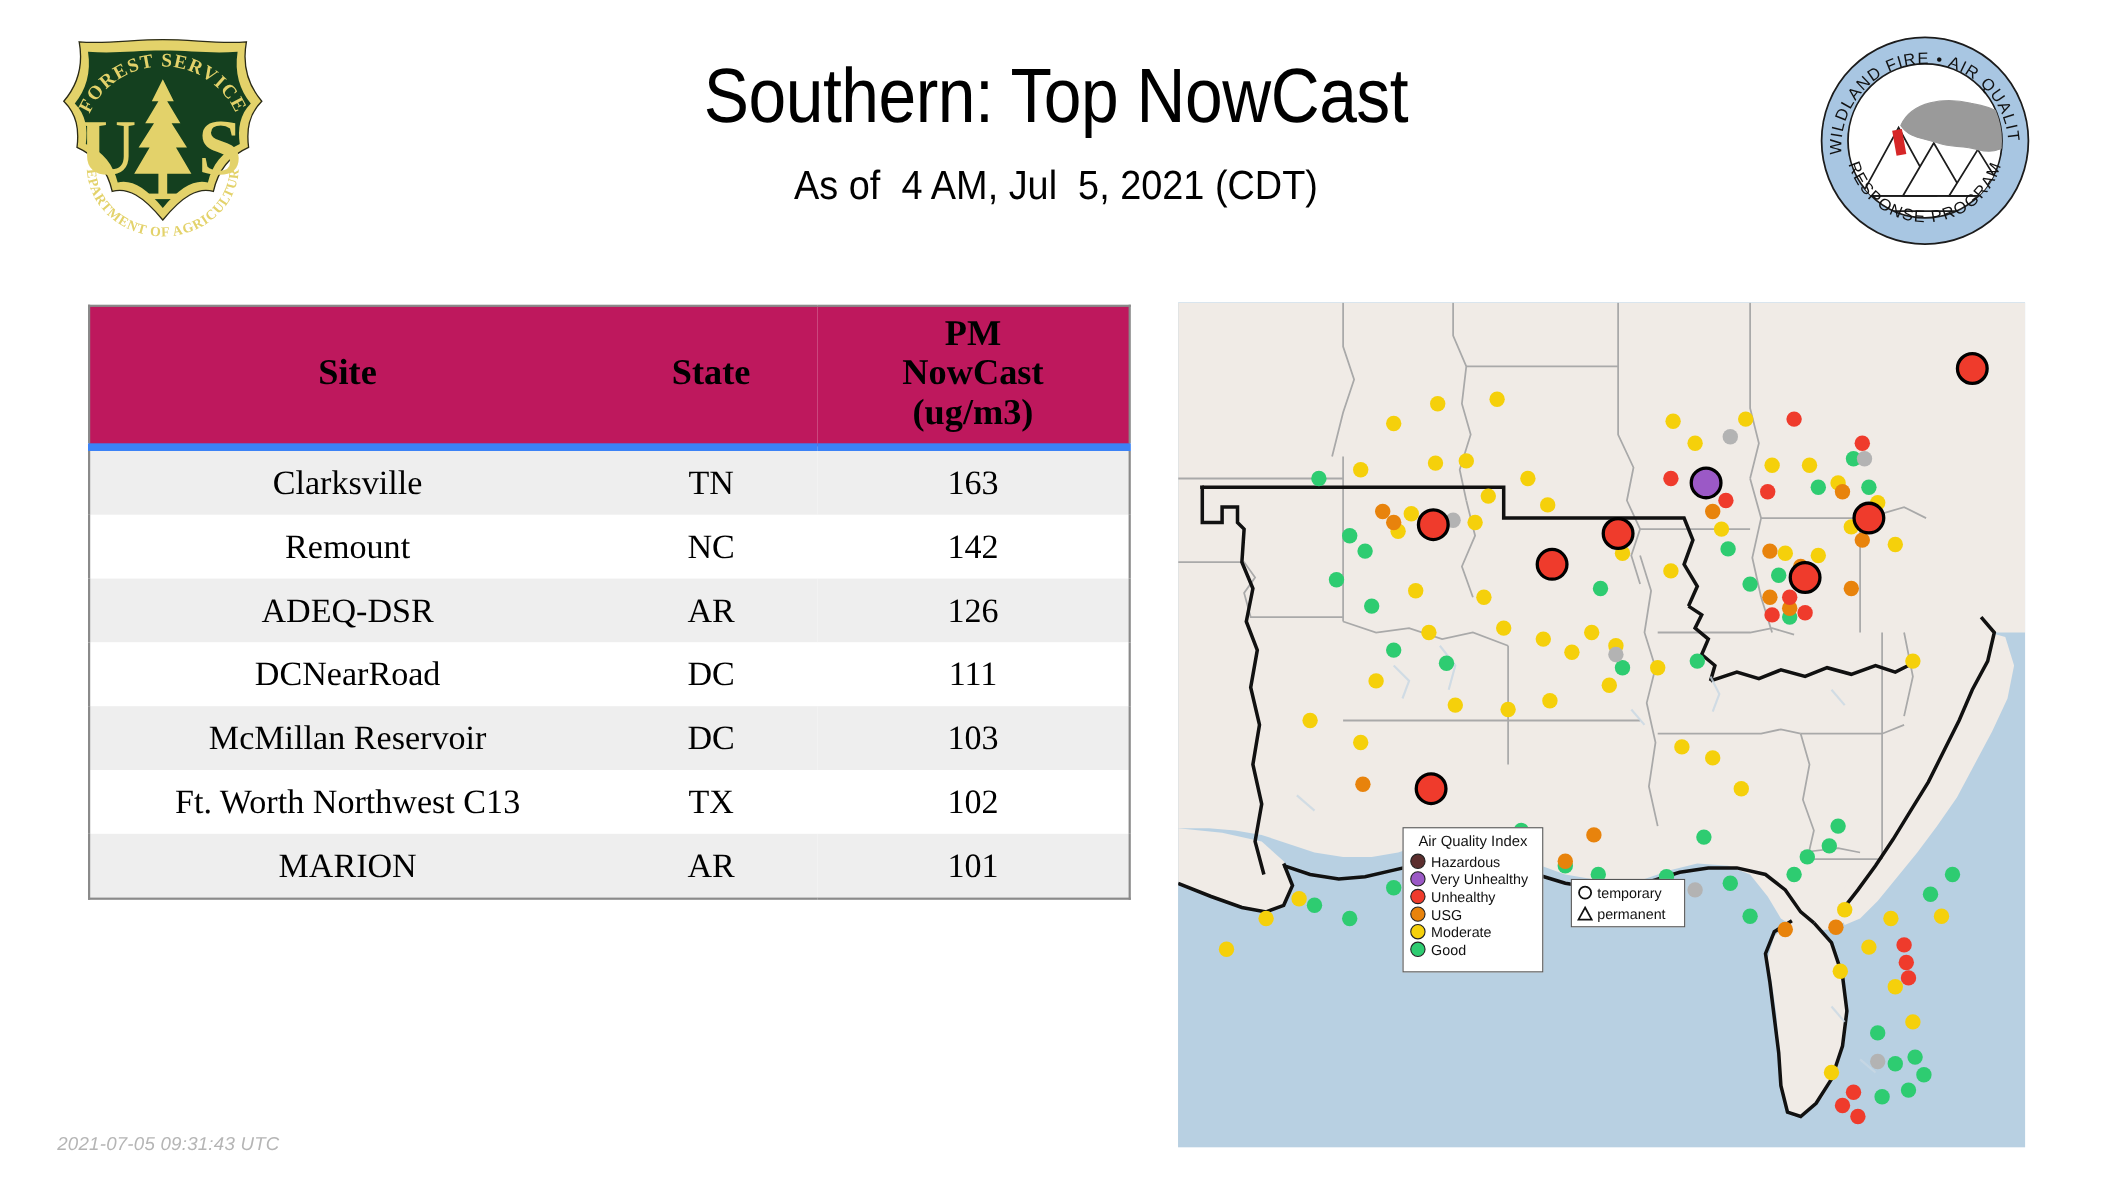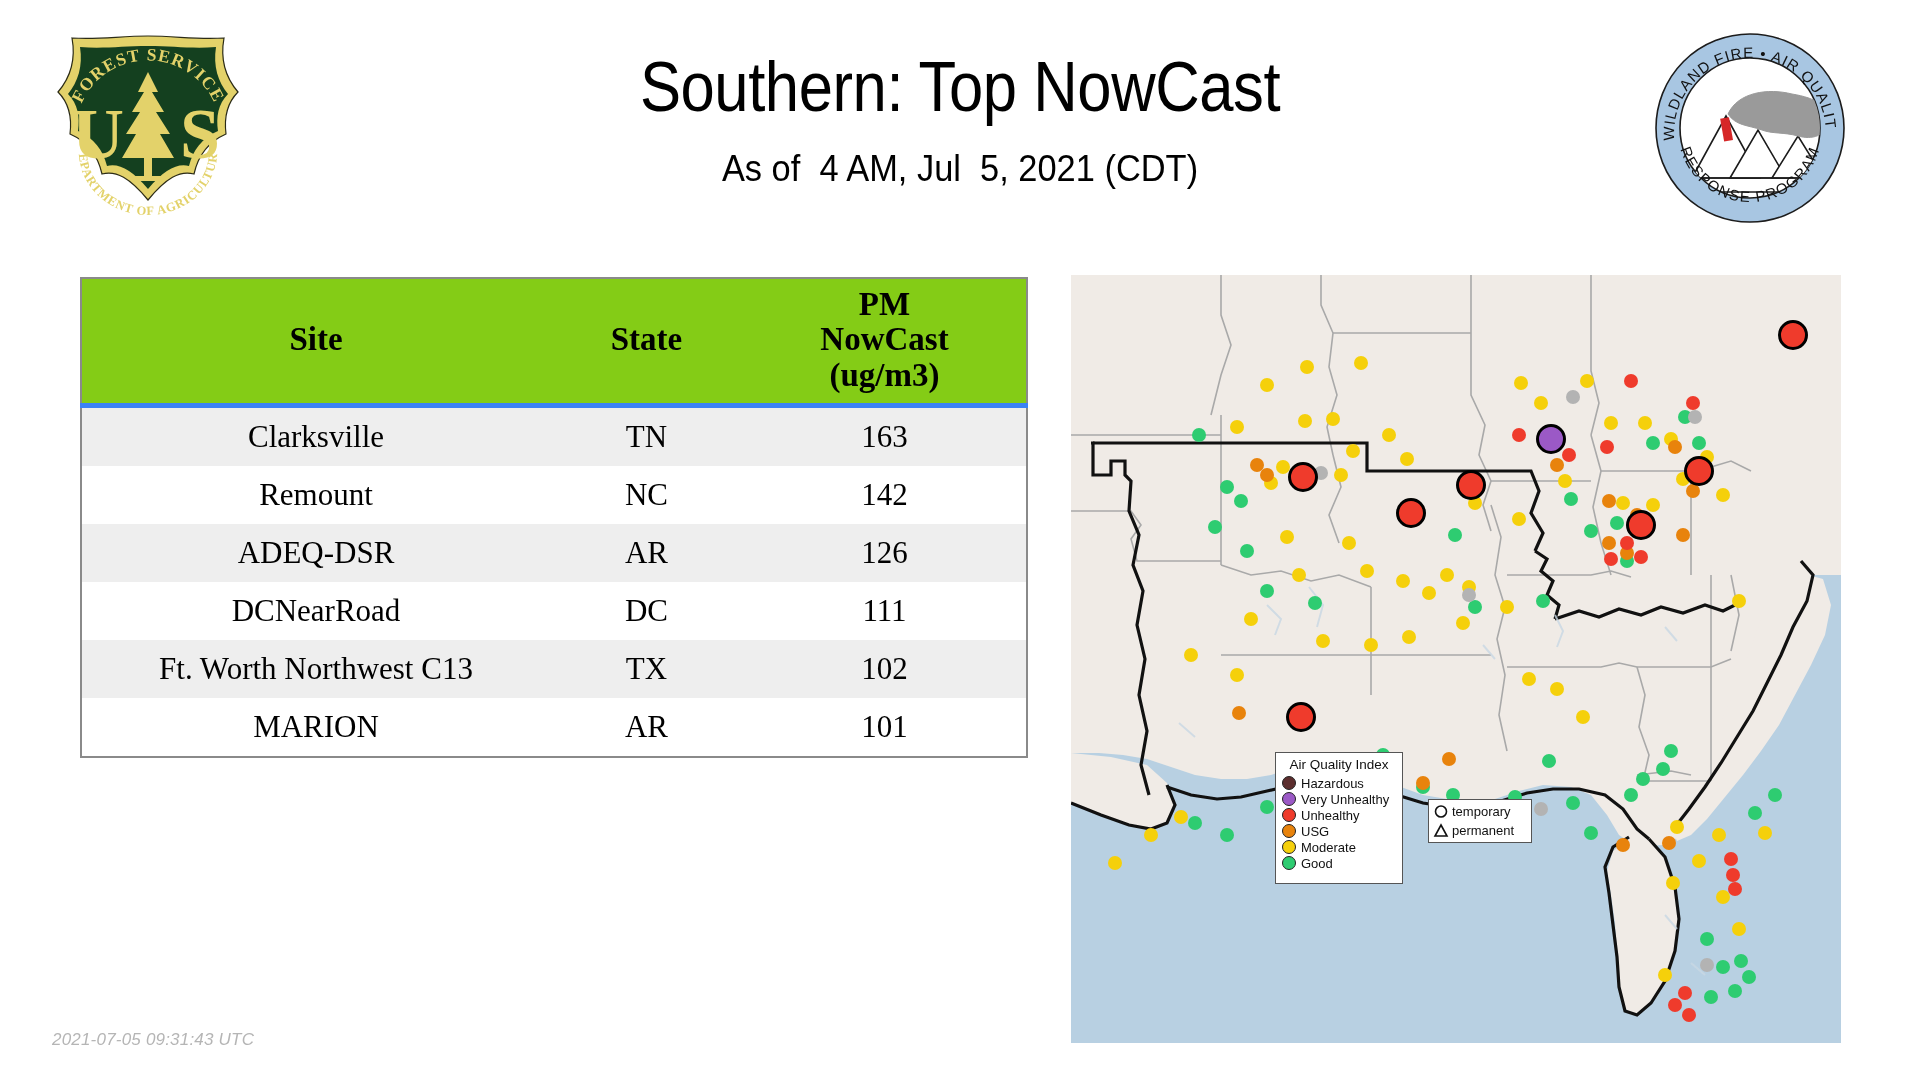--- a/index.html
+++ b/index.html
@@ -79,23 +79,23 @@
     width: 920px;
   }
   table.nowcast {
     border-collapse: collapse;
     width: 920px;
     font-family: "Liberation Serif", serif;
     table-layout: fixed;
     border: 2px solid #8a8a8a;
   }
   table.nowcast thead th {
-    background: #84cc16;
+    background: #be185d;
     border: none;
-    border-bottom: 5px solid #3b82f6;
+    border-bottom: 7px solid #3b82f6;
     font-weight: bold;
     font-size: 33px;
     color: #000;
     text-align: center;
     vertical-align: middle;
     padding: 8px 4px 10px 4px;
     height: 104px;
     line-height: 1.07;
   }
   table.nowcast tbody td {
@@ -321,20 +321,25 @@
         </tr>
         <tr>
           <td>ADEQ-DSR</td>
           <td>AR</td>
           <td>126</td>
         </tr>
         <tr>
           <td>DCNearRoad</td>
           <td>DC</td>
           <td>111</td>
+        </tr>
+        <tr>
+          <td>McMillan Reservoir</td>
+          <td>DC</td>
+          <td>103</td>
         </tr>
         <tr>
           <td>Ft. Worth Northwest C13</td>
           <td>TX</td>
           <td>102</td>
         </tr>
         <tr>
           <td>MARION</td>
           <td>AR</td>
           <td>101</td>

